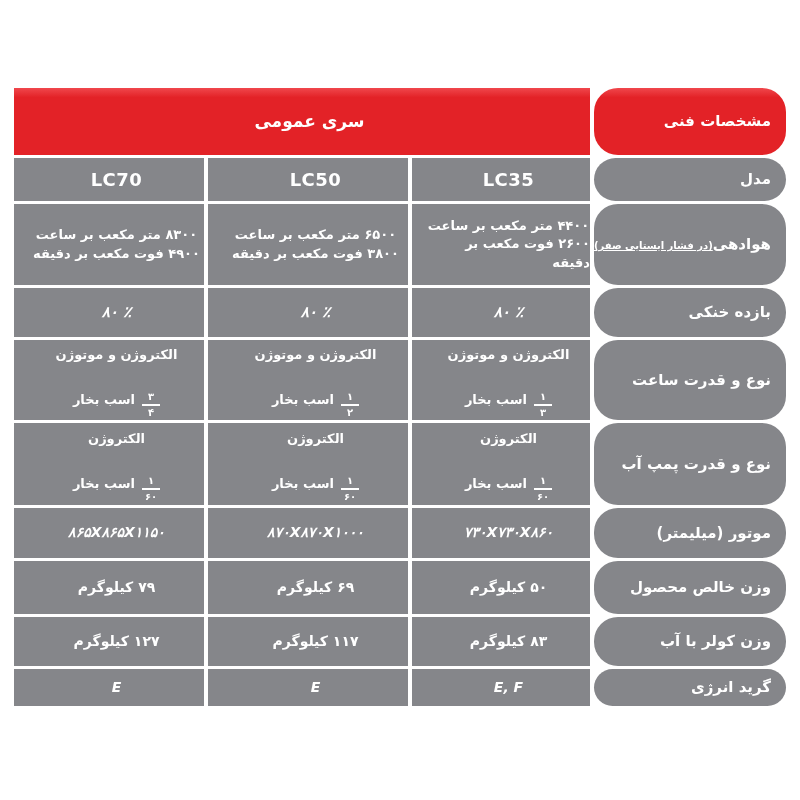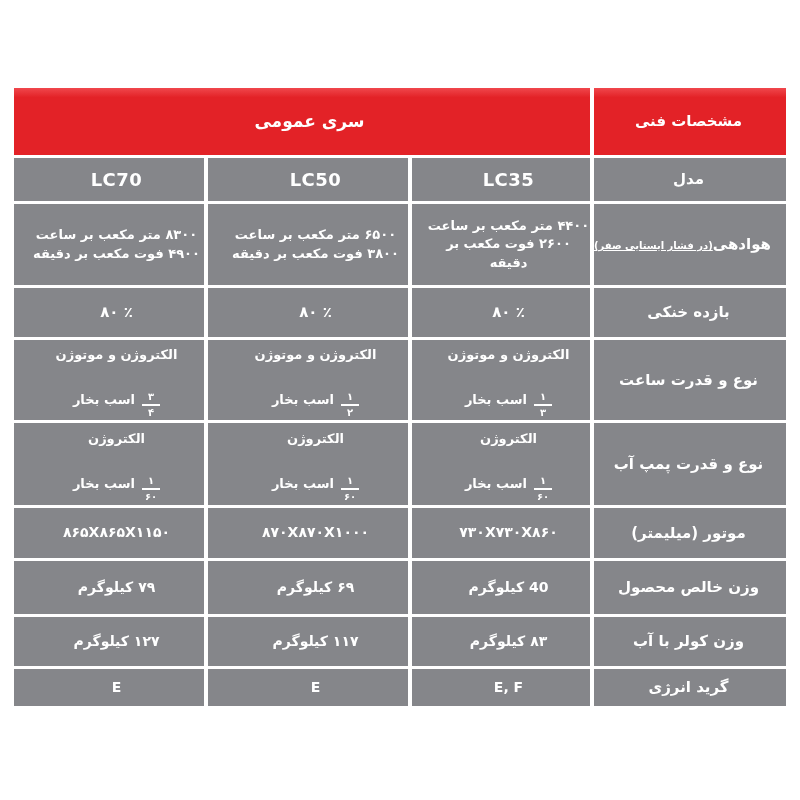--- a/index.html
+++ b/index.html
@@ -19,51 +19,51 @@
     grid-template-rows: 67px 43px 81px 49px 80px 82px 50px 53px 49px 37px;
     gap: 3px 4px;
     color: #ffffff;
     font-weight: 700;
   }
 
   .cell {
     background: var(--gray, #85868a);
     display: flex; flex-direction: column;
     align-items: center; justify-content: center;
-    text-align: center;
     font-size: 14px; line-height: 1.4;
     overflow: hidden;
     padding-left: 15px;
   }
   .cell.red {
     background: linear-gradient(180deg, #f0474c 0%, var(--red, #e32227) 14%, var(--red, #e32227) 100%);
     font-size: 17px;
   }
   .cell.label {
     align-items: stretch;
     padding-left: 12px; padding-right: 15px;
     font-size: 15px;
     white-space: nowrap;
+    border-radius: 24px;
   }
   .span3 { grid-column: 2 / 5; }
 
   .model-cell { font-size: 18px; letter-spacing: 0.5px; }
   .two-line { row-gap: 0; font-size: 13px; }
   .power-cell { row-gap: 21px; font-size: 13px; }
   .power-line { display: flex; align-items: center; justify-content: center; gap: 7px; }
 
   .frac {
     display: inline-flex; flex-direction: column; align-items: center;
     font-size: 10px; line-height: 1.2;
     transform: translateY(5px);
   }
   .frac .num { border-bottom: 2px solid #ffffff; padding: 0 6px 1px; }
   .frac .den { padding-top: 1px; }
 
-  .ltr { direction: ltr; unicode-bidi: isolate; }
+  .ltr { direction: ltr; unicode-bidi: isolate; font-style: italic; }
 
   .lbl-main { font-size: 15px; }
   .lbl-sub  { font-size: 10px; text-decoration: underline; }
   .model-label { font-size: 16px; }
 </style>
 </head>
 <body>
 
 <div class="stage">
   <div class="spec-table" dir="rtl">
@@ -174,21 +174,21 @@
         <span class="ltr">۷۳۰X۷۳۰X۸۶۰</span>
       </div>
     <div class="cell">
         <span class="ltr">۸۷۰X۸۷۰X۱۰۰۰</span>
       </div>
     <div class="cell">
         <span class="ltr">۸۶۵X۸۶۵X۱۱۵۰</span>
       </div>
 
     <div class="cell label">وزن خالص محصول</div>
-    <div class="cell">40 کیلوگرم</div>
+    <div class="cell">۵۰ کیلوگرم</div>
     <div class="cell">۶۹ کیلوگرم</div>
     <div class="cell">۷۹ کیلوگرم</div>
 
     <div class="cell label">وزن کولر با آب</div>
     <div class="cell">۸۳ کیلوگرم</div>
     <div class="cell">۱۱۷ کیلوگرم</div>
     <div class="cell">۱۲۷ کیلوگرم</div>
 
     <div class="cell label">گرید انرژی</div>
     <div class="cell">

